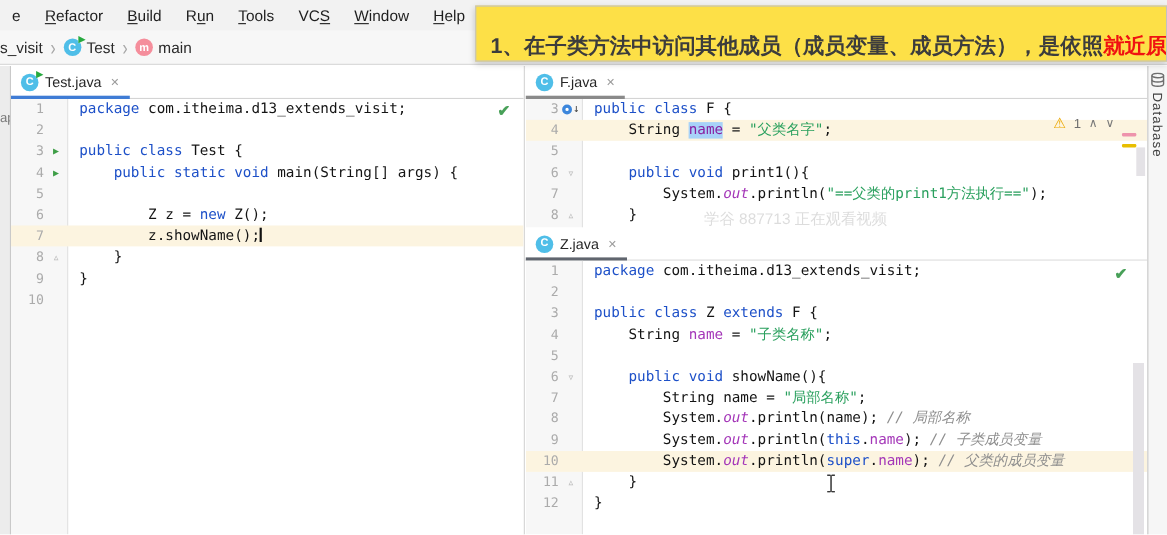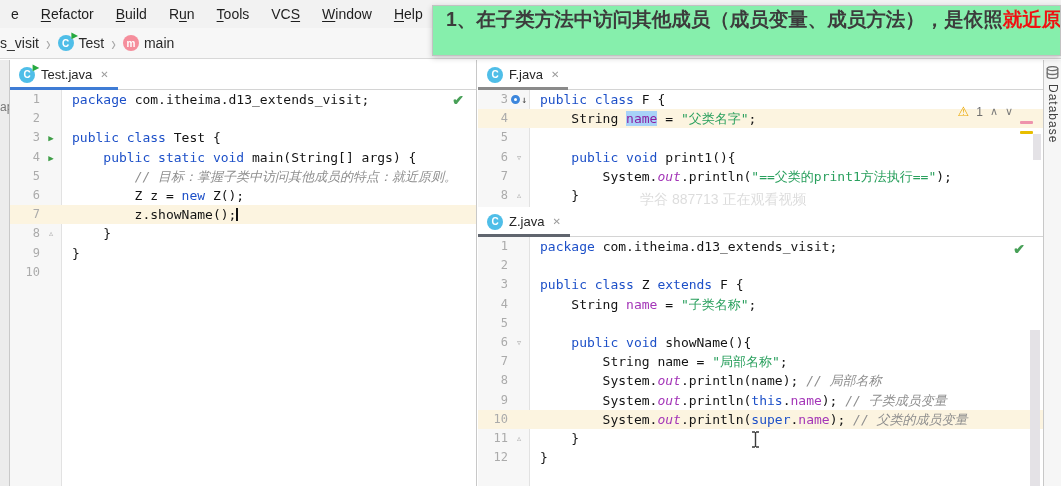--- a/index.html
+++ b/index.html
@@ -20,23 +20,23 @@
   .crumb { display:flex; align-items:flex-end; gap:5px; }
   .crumb-sep { color:#A8A8A8; margin:0 7px; font-size:14px; transform:scaleY(1.4); }
 
   .circ { display:inline-flex; width:16px; height:16px; border-radius:50%; align-items:center;
           justify-content:center; font-size:10px; font-weight:bold; color:#fff; position:relative; flex:none; }
   .circ.cls { background:#4FBEE8; }
   .circ.mth { background:#F58E9C; }
   .runov { position:absolute; top:-4px; right:-4px; font-size:8px; color:#27A93F; text-shadow:0 0 1px #fff; }
 
   
-  .banner { position:absolute; left:432px; top:5px; width:629px; height:51px; background:#86efac;
+  .banner { position:absolute; left:432px; top:5px; width:629px; height:51px; background:#fde047;
             border:1px solid #C2C2C2; box-shadow:0 2px 6px rgba(0,0,0,.20); z-index:30;
-            display:flex; align-items:flex-start; padding-left:13px; font-size:19.5px; font-weight:bold;
+            display:flex; align-items:flex-end; padding-left:13px; font-size:19.5px; font-weight:bold;
             color:#3C3C3C; white-space:nowrap; overflow:hidden; }
   .banner .red { color:#F01111; }
 
   
   .sliver { position:absolute; left:0; top:60px; width:10px; height:426px; background:#ECECEC;
             border-right:1px solid #C9C9C9; overflow:hidden; }
   .sliver span { position:absolute; left:0; top:40px; font-size:12px; color:#777; }
 
   
   .pane { position:absolute; background:#fff; }
@@ -158,21 +158,21 @@
         <span class="underline" style="background:#3F7CD5;"></span>
       </div>
     </div>
     <div class="content">
       <div class="gutbg"></div>
       <div class="lines">
           <div class="row"><span class="num">1</span><span class="gic"></span><span class="code"><span class="kw">package </span><span class="pl">com.itheima.d13_extends_visit;</span></span></div>
           <div class="row"><span class="num">2</span><span class="gic"></span><span class="code"></span></div>
           <div class="row"><span class="num">3</span><span class="gic"><span class="run-ic">▶</span></span><span class="code"><span class="kw">public class </span><span class="pl">Test {</span></span></div>
           <div class="row"><span class="num">4</span><span class="gic"><span class="run-ic">▶</span></span><span class="code"><span class="kw">    public static void </span><span class="pl">main(String[] args) {</span></span></div>
-          <div class="row"><span class="num">5</span><span class="gic"></span><span class="code"><span class="pl">        </span><span class="cmt">// 目标：掌握子类中访问其他成员的特点：就近原则。</span></span></div>
+          <div class="row"><span class="num">5</span><span class="gic"></span><span class="code"><span class="pl">        </span></span></div>
           <div class="row"><span class="num">6</span><span class="gic"></span><span class="code"><span class="pl">        Z z = </span><span class="kw">new</span><span class="pl"> Z();</span></span></div>
           <div class="row hl"><span class="num">7</span><span class="gic"></span><span class="code"><span class="pl">        z.showName();</span><span class="caret-mark"></span></span></div>
           <div class="row"><span class="num">8</span><span class="gic"><span class="fold-ic">▵</span></span><span class="code"><span class="pl">    }</span></span></div>
           <div class="row"><span class="num">9</span><span class="gic"></span><span class="code"><span class="pl">}</span></span></div>
           <div class="row"><span class="num">10</span><span class="gic"></span><span class="code"></span></div>
         </div>
     </div>
     <span class="check">✔</span>
   </div>
 

